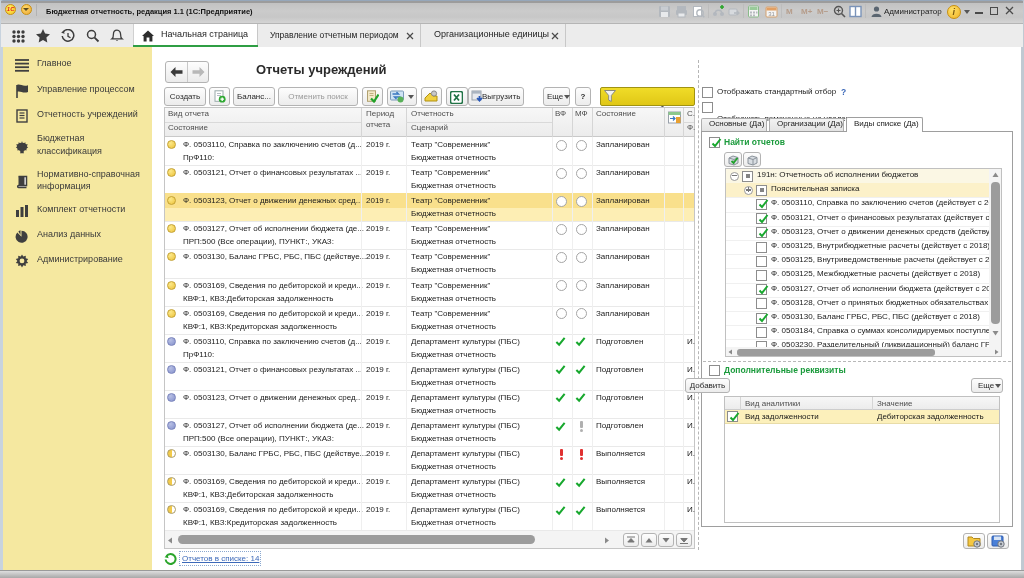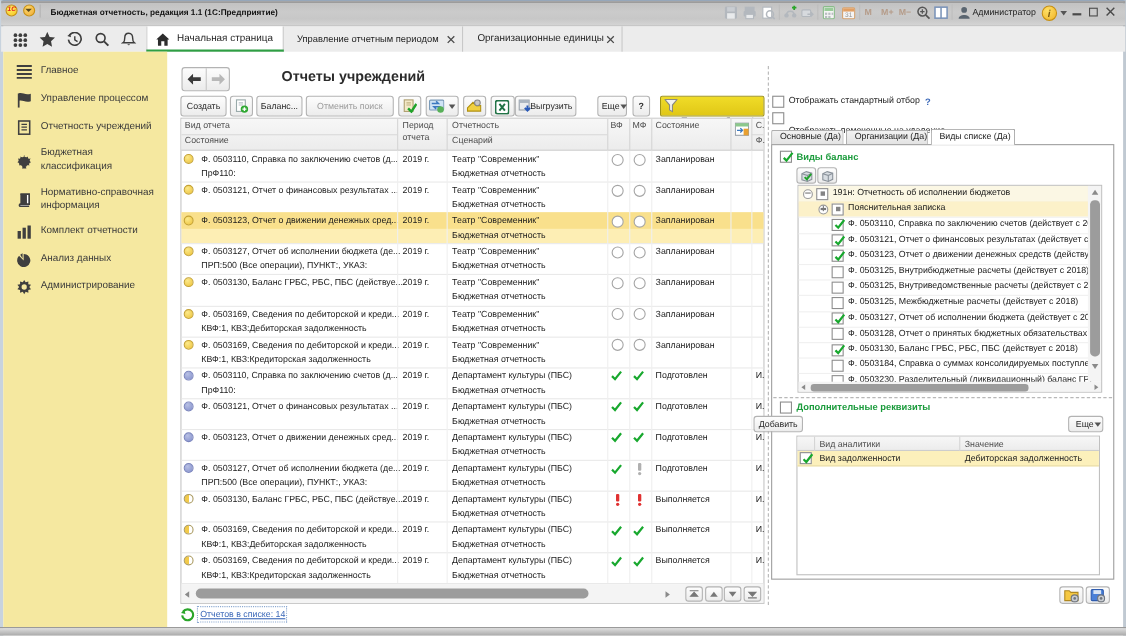--- a/index.html
+++ b/index.html
@@ -491,21 +491,21 @@
 <div class="ab" style="left:777px;top:119.2px;font-size:8px;color:#222">Организации (Да)</div>
 <div class="ab" style="left:846px;top:117px;width:77px;height:15px;background:#fff;border:1px solid #9e9e9e;border-bottom:none;border-radius:2px 2px 0 0"></div>
 <div class="ab" style="left:854px;top:119.2px;font-size:8px;color:#222">Виды списке (Да)</div>
 <div class="ab" style="left:701px;top:131px;width:312px;height:396px;border:1px solid #9e9e9e;background:#fff"></div>
 <div class="ab" style="left:847px;top:131px;width:75px;height:1px;background:#fff"></div>
 <div style="position:absolute;left:709px;top:137px;width:11px;height:11px;border:1px solid #8d8d8d;background:#fff;box-sizing:border-box">
     <svg width="12" height="12" viewBox="0 0 12 12" style="position:absolute;left:-0.5px;top:-1.5px">
       <path d="M2.5 6.5 L5 9 L10.5 2" fill="none" stroke="#18a82e" stroke-width="2"></path>
     </svg>
   </div>
-<div class="ab" style="left:724px;top:137px;font-size:8.5px;font-weight:bold;color:#1b9b3c">Виды баланс</div>
+<div class="ab" style="left:724px;top:137px;font-size:8.5px;font-weight:bold;color:#1b9b3c">Найти отчетов</div>
 <div class="btn" style="left:724px;top:152px;width:18px;height:15px"></div>
 <svg class="ab" style="left:726.5px;top:153.5px" width="13" height="13" viewBox="0 0 13 13">
     <path d="M2 4 L6 2 L11 3.5 L11 9 L7 11 L2 9.5 Z" fill="#d8dde2" stroke="#8a929a" stroke-width="1"></path>
     <path d="M2 4 L7 5.5 L7 11 M7 5.5 L11 3.5" fill="none" stroke="#8a929a" stroke-width="1"></path>
     <path d="M4.5 7 L6.5 9 L10.5 4" fill="none" stroke="#1fa32a" stroke-width="1.8"></path>
   </svg>
 <div class="btn" style="left:743px;top:152px;width:18px;height:15px"></div>
 <svg class="ab" style="left:745.5px;top:153.5px" width="13" height="13" viewBox="0 0 13 13">
     <path d="M2 4 L6 2 L11 3.5 L11 9 L7 11 L2 9.5 Z" fill="#d8dde2" stroke="#8a929a" stroke-width="1"></path>
     <path d="M2 4 L7 5.5 L7 11 M7 5.5 L11 3.5" fill="none" stroke="#8a929a" stroke-width="1"></path>

